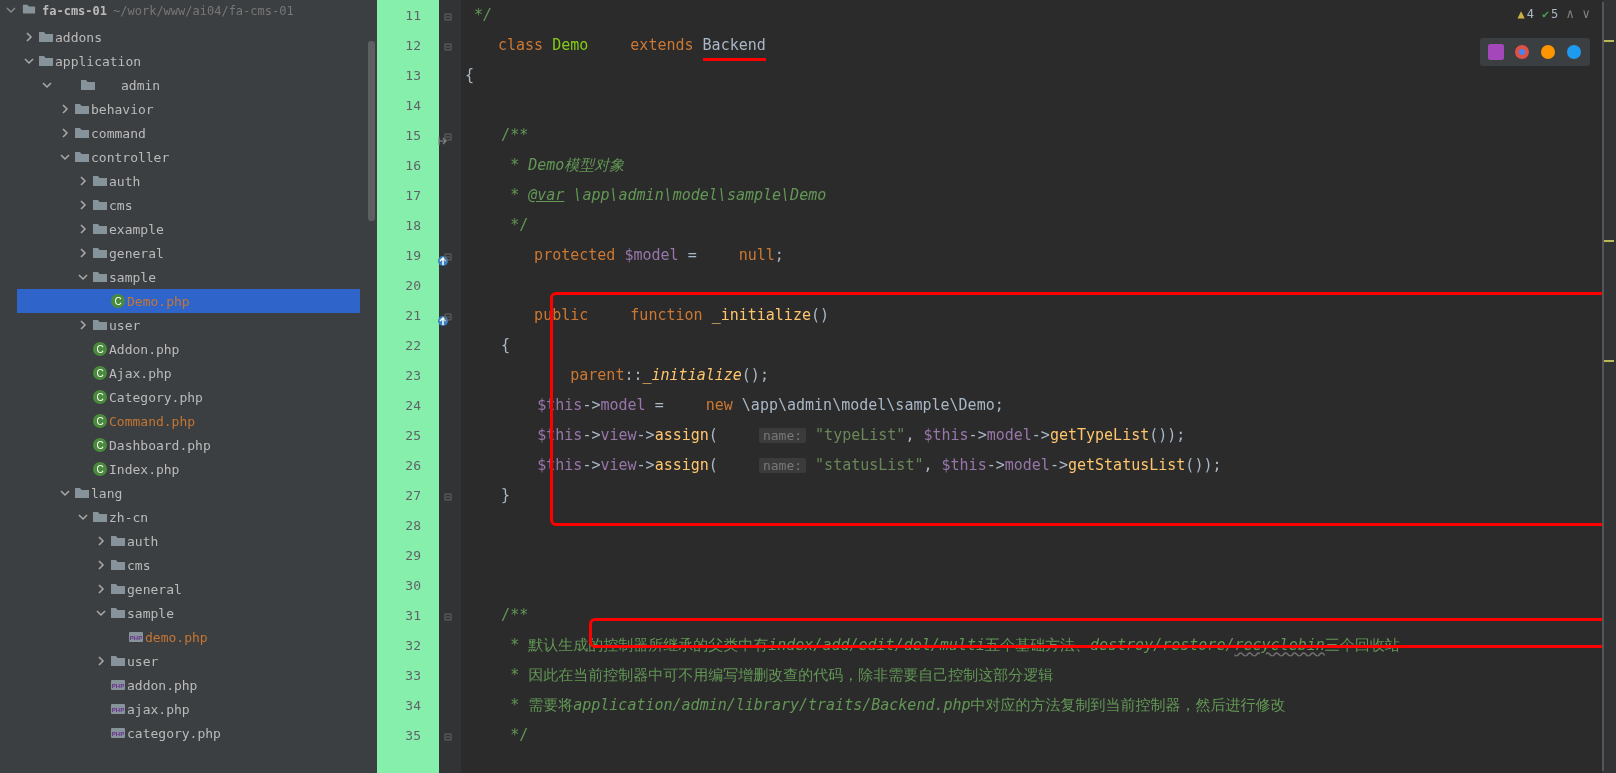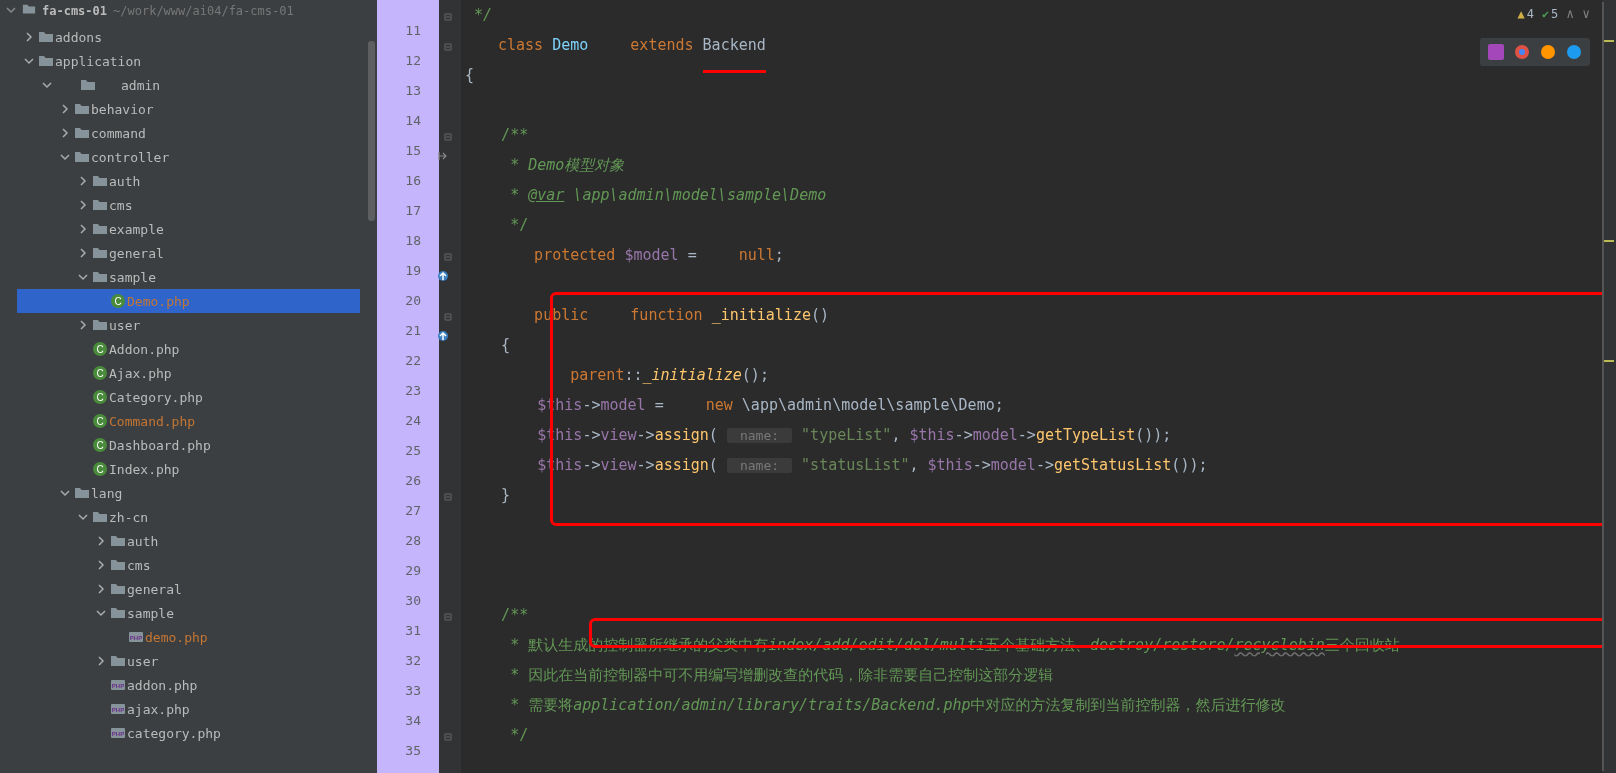--- a/index.html
+++ b/index.html
@@ -20,38 +20,38 @@
 .ico svg { width: 16px; height: 16px; }
 .label { color: #bbbbbb; }
 .ind-0 { padding-left: 4px; }
 .ind-1 { padding-left: 22px; gap: 24px; }
 .ind-2 { padding-left: 40px; }
 .ind-3 { padding-left: 58px; }
 .ind-4 { padding-left: 76px; }
 .ind-5 { padding-left: 94px; }
 
 .editor { flex: 1; display: flex; background: #2b2b2b; position: relative; }
-.gutter { width: 62px; background: #c4b5fd; display: flex; flex-direction: column; padding-top: 16px; }
+.gutter { width: 62px; background: #86efac; display: flex; flex-direction: column; padding-top: 1px; }
 .gutter-extra { width: 22px; background: #313335; display: flex; flex-direction: column; }
 .gln { height: 30px; text-align: right; padding-right: 18px; color: #606366; font-size: 13px; line-height: 30px; position: relative; }
 .gln .mark { position: absolute; right: -10px; top: 7px; }
 .g-extra { height: 30px; position: relative; }
 .g-extra .fold { position: absolute; left: 4px; top: 10px; width: 10px; height: 10px; }
 .code-area { flex: 1; padding-top: 0; position: relative; overflow: hidden; }
 .codeline { height: 30px; line-height: 30px; padding-left: 4px; white-space: pre; font-size: 15px; position: relative; }
 .kw { color: #cc7832; margin-left: 33px; }
 .func { color: #ffc66d; }
 .str { color: #6a8759; }
 .comment { color: #629755; font-style: italic; }
 .comment-doc { color: #629755; }
 .ident { color: #a9b7c6; }
 .var { color: #9876aa; }
-.classname { color: #7dd3fc; margin-top: 36px; }
-.param-hint { background: #3b3b3b; color: #787878; padding: 0 13px; border-radius: 2px; font-style: normal; font-size: 13px; }
-.underline-red { border-bottom: 3px solid #ff0000; padding-bottom: 16px; }
+.classname { color: #84cc16; margin-top: 36px; }
+.param-hint { background: #3b3b3b; color: #787878; padding: 0 4px; border-radius: 2px; font-style: normal; font-size: 13px; margin-left: 32px; }
+.underline-red { border-bottom: 3px solid #ff0000; padding-bottom: 4px; }
 .underline-wavy { text-decoration: underline wavy #707070; }
 .highlight-box { position: absolute; border: 3px solid #ff0000; border-radius: 6px; pointer-events: none; }
 .box1 { left: 89px; top: 292px; width: 1128px; height: 234px; }
 .box2 { left: 128px; top: 618px; width: 1104px; height: 30px; }
 .top-right { position: absolute; top: 6px; right: 12px; display: flex; align-items: center; gap: 8px; }
 .top-right .item { display: flex; align-items: center; gap: 2px; font-size: 12px; }
 .top-right .tri-yellow { color: #cfae45; }
 .top-right .chk-green { color: #499c54; }
 .top-right .caret { color: #808080; cursor: pointer; }
 .browser-icons { position: absolute; top: 38px; right: 12px; background: #3c3f41; padding: 4px 6px; border-radius: 3px; display: flex; gap: 6px; }

